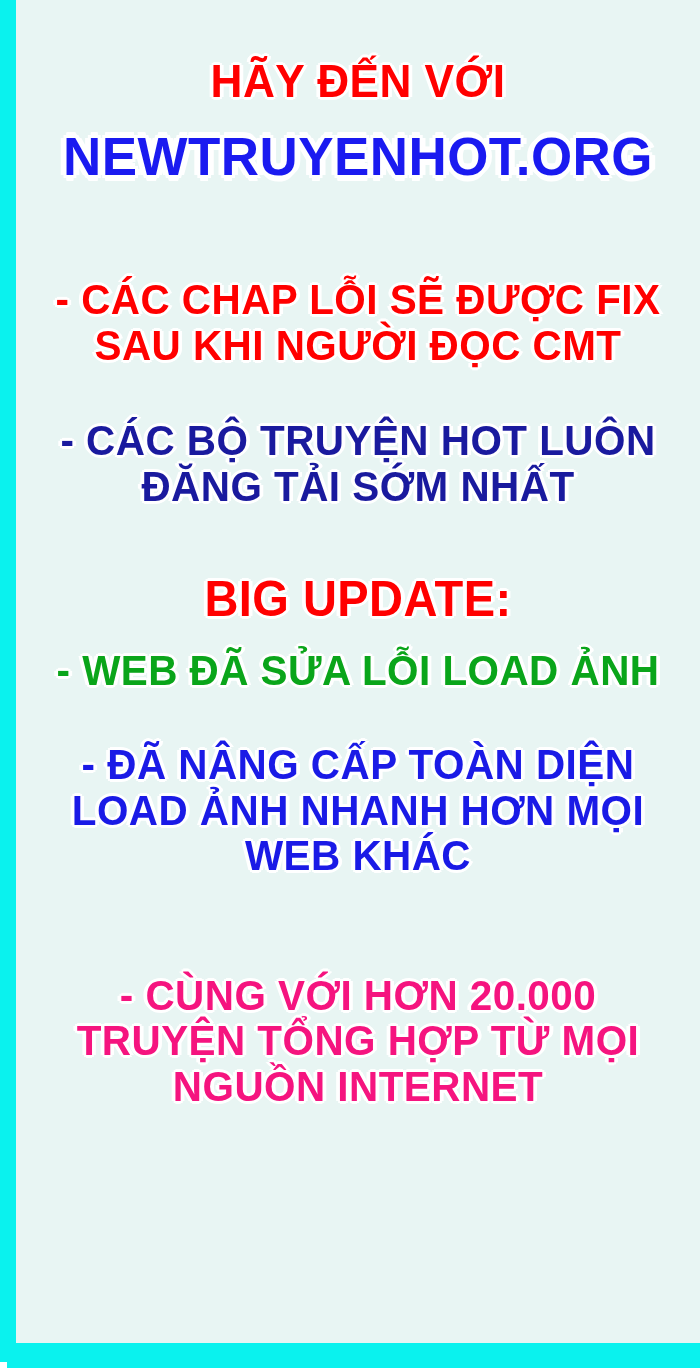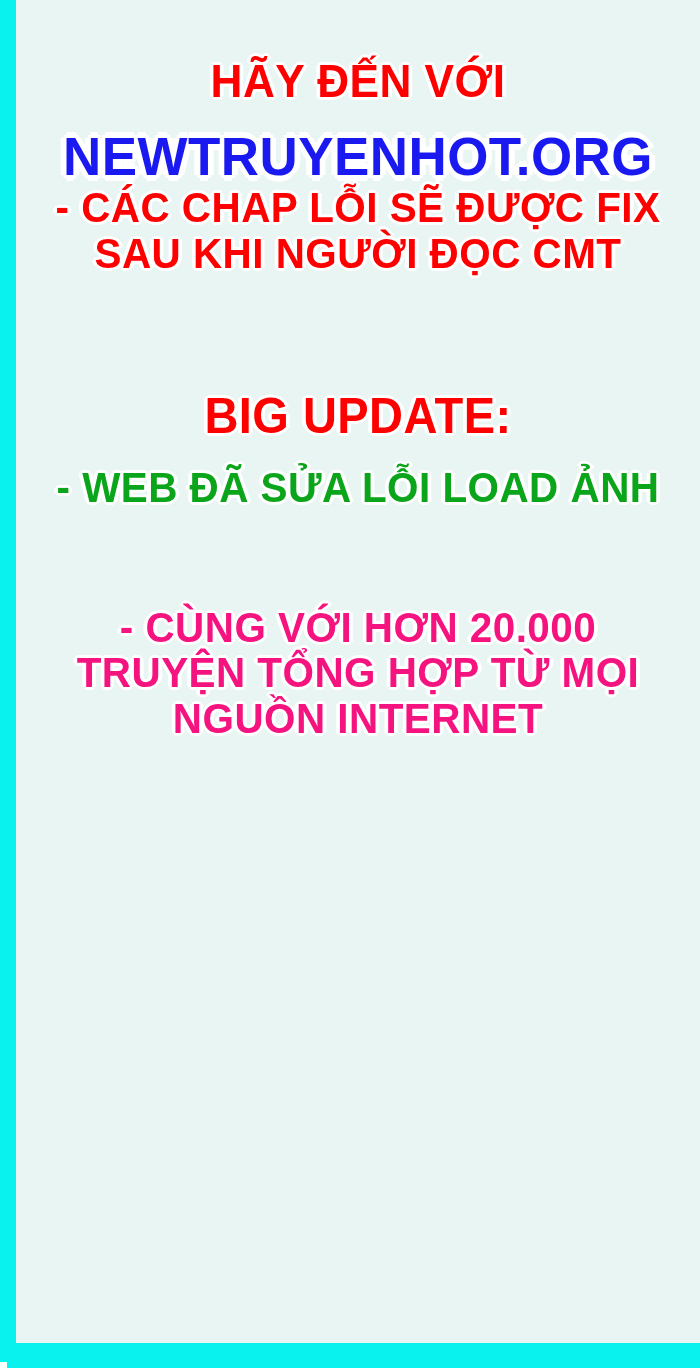--- a/index.html
+++ b/index.html
@@ -74,21 +74,21 @@
       -3px -3px 0 #ffffff,  3px -3px 0 #ffffff,
       -3px  3px 0 #ffffff,  3px  3px 0 #ffffff,
       -5px  0   0 #ffffff,  5px  0   0 #ffffff,
        0   -5px 0 #ffffff,  0    5px 0 #ffffff,
       -6px  0   0 #ffffff,  6px  0   0 #ffffff,
        0    6px 0 #ffffff,  0   -6px 0 #ffffff;
   }
 
   
   #block-intro      { margin-top: 56px; }
-  #block-notes      { }
+  #block-notes      { margin-top: 92px; }
   #block-bigupdate  { margin-top: 64px; }
   #block-upgrade    { margin-top: 48px; }
   #block-count      { margin-top: 94px; }
 
   .block { width: 100%; }
 
   .gap-sm { height: 22px; }
   .gap-md { height: 50px; }
 
   
@@ -114,29 +114,38 @@
 
     <div class="block" id="block-notes">
 
       <div>
         <div class="line halo t-body" style="color:#FF0000;">- CÁC CHAP LỖI SẼ ĐƯỢC FIX</div>
         <div class="line halo t-body" style="color:#FF0000;">SAU KHI NGƯỜI ĐỌC CMT</div>
       </div>
 
       <div class="gap-md"></div>
 
+      <div>
+        <div class="line halo t-body" style="color:#1A1A9E;">- CÁC BỘ TRUYỆN HOT LUÔN</div>
+        <div class="line halo t-body" style="color:#1A1A9E;">ĐĂNG TẢI SỚM NHẤT</div>
+      </div>
 
     </div>
 
     <div class="block" id="block-bigupdate">
       <div class="line halo t-bigupdate" style="color:#FF0000;">BIG UPDATE:</div>
       <div class="gap-sm"></div>
       <div class="line halo t-green" style="color:#0AA51A;">- WEB ĐÃ SỬA LỖI LOAD ẢNH</div>
     </div>
 
+    <div class="block" id="block-upgrade">
+      <div class="line halo t-body" style="color:#1A1AE6;">- ĐÃ NÂNG CẤP TOÀN DIỆN</div>
+      <div class="line halo t-body" style="color:#1A1AE6;">LOAD ẢNH NHANH HƠN MỌI</div>
+      <div class="line halo t-body" style="color:#1A1AE6;">WEB KHÁC</div>
+    </div>
 
     <div class="block" id="block-count">
       <div class="line halo t-pink" style="color:#F5147F;">- CÙNG VỚI HƠN 20.000</div>
       <div class="line halo t-pink" style="color:#F5147F;">TRUYỆN TỔNG HỢP TỪ MỌI</div>
       <div class="line halo t-pink" style="color:#F5147F;">NGUỒN INTERNET</div>
     </div>
 
   </div>
 
   <div id="bottom-sliver"></div>

